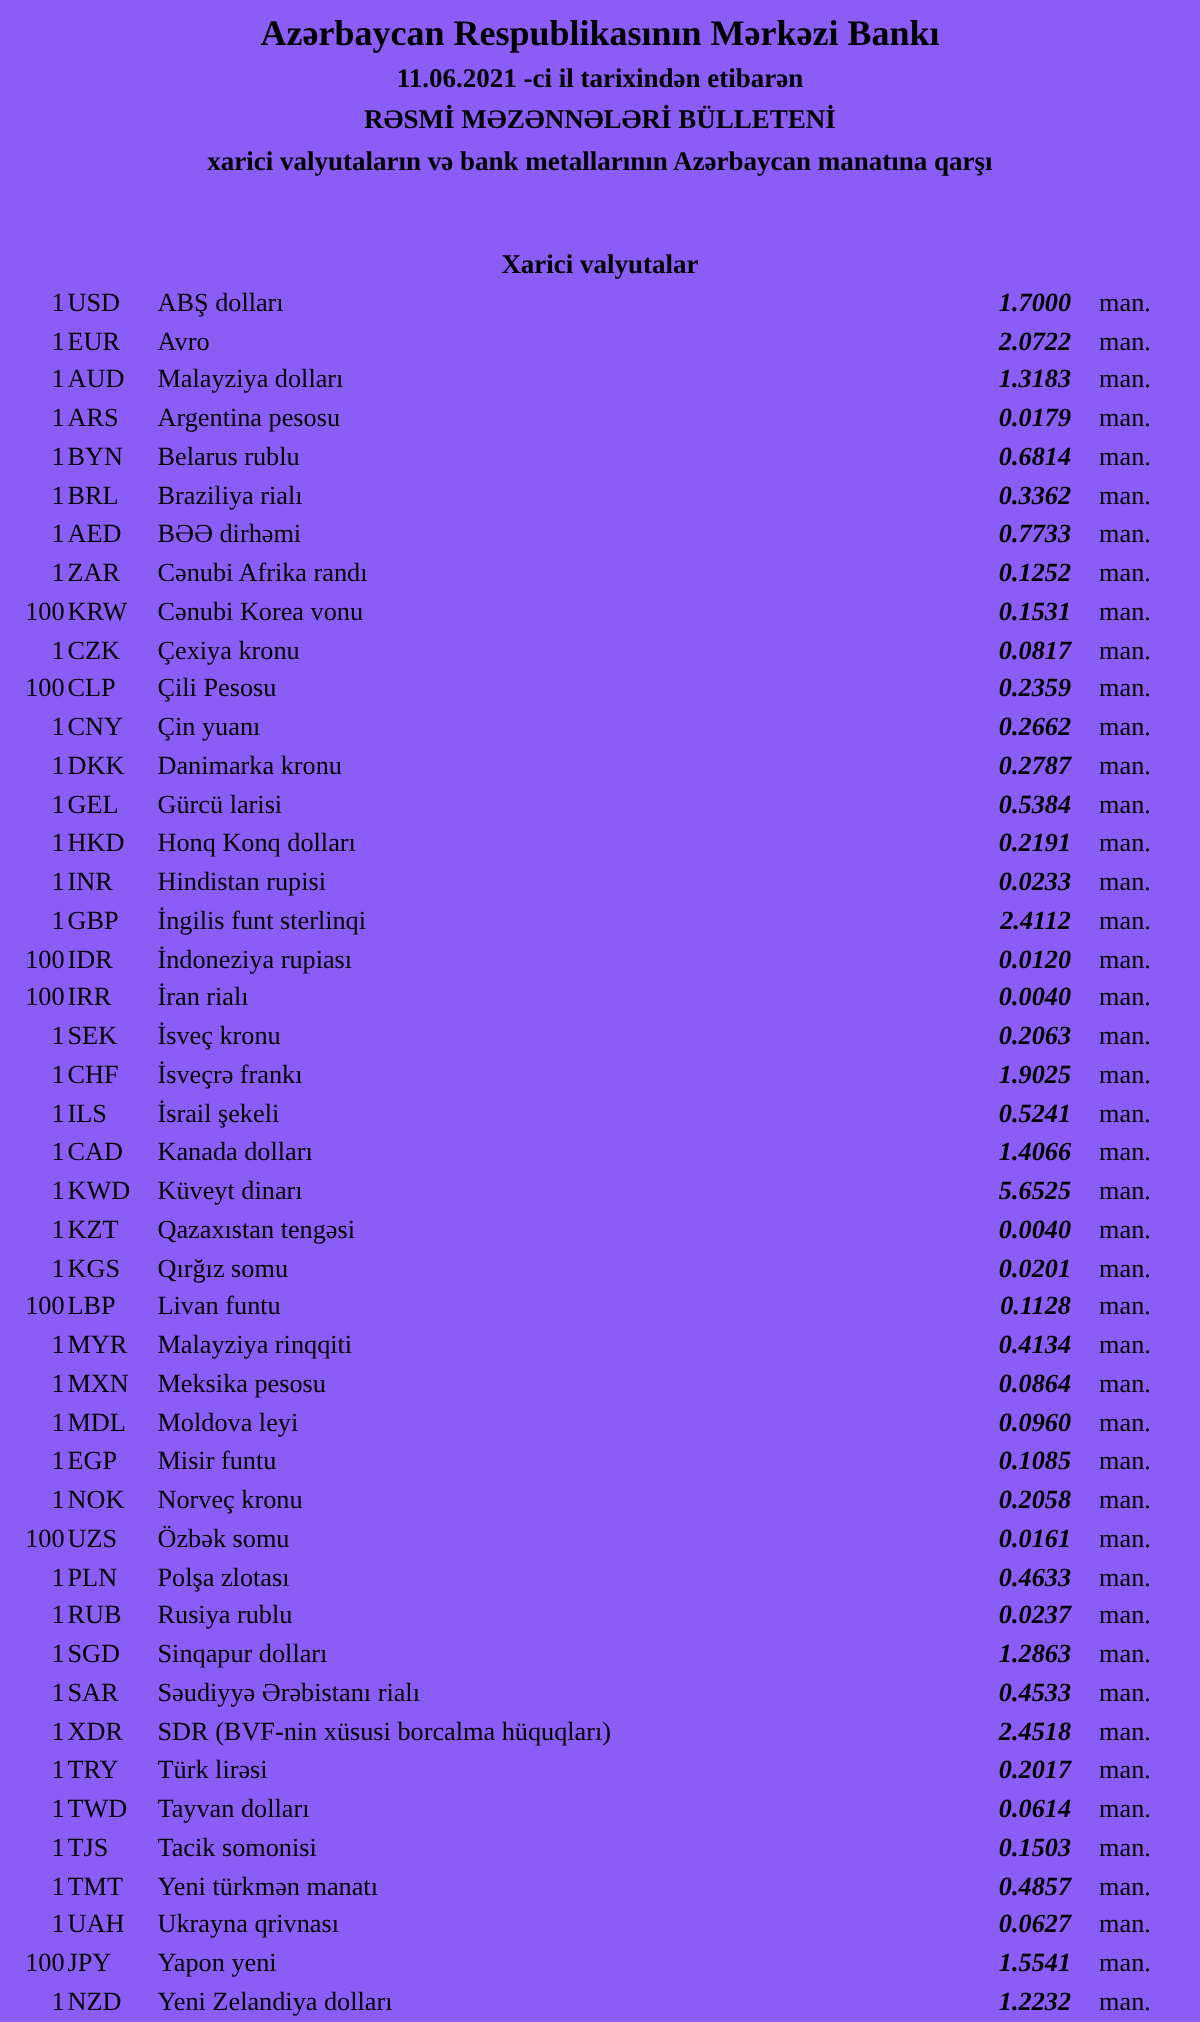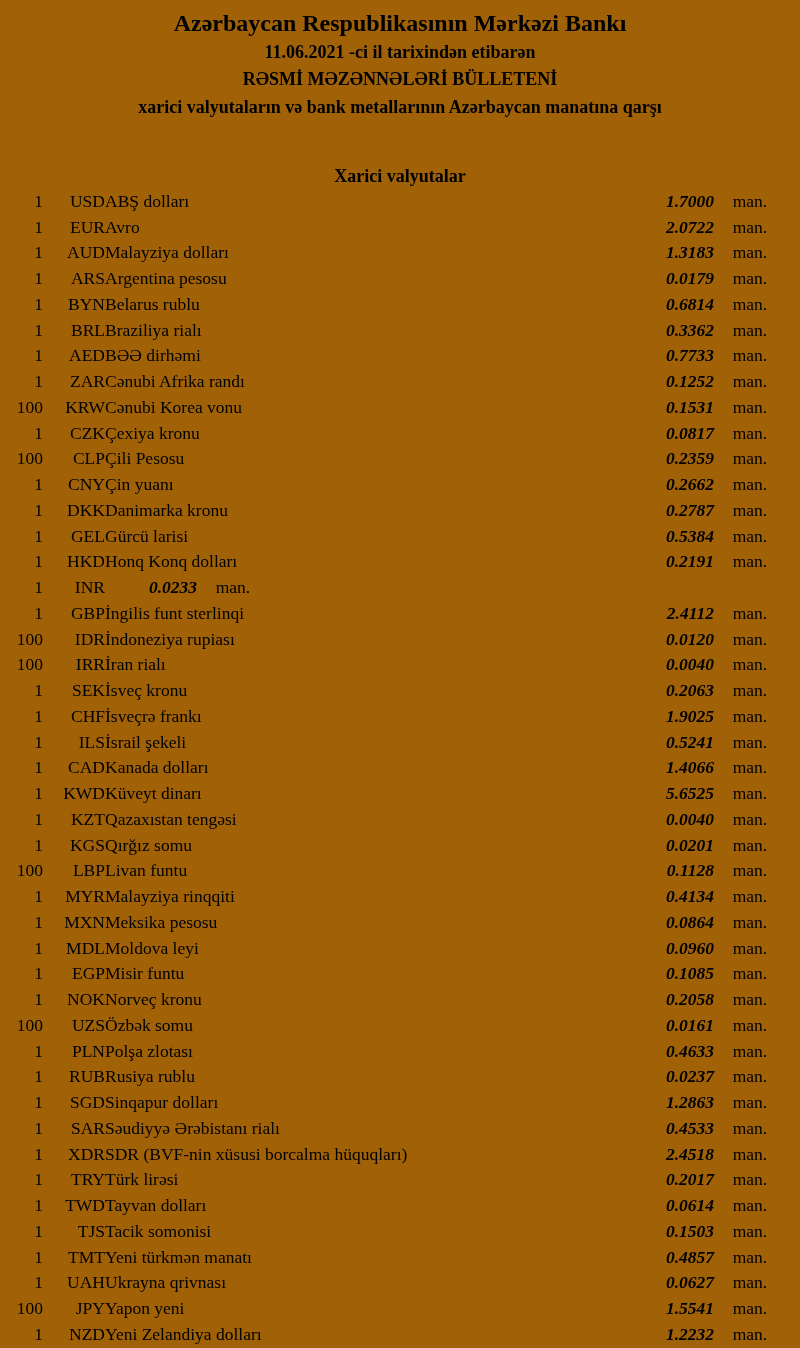--- a/index.html
+++ b/index.html
@@ -1,20 +1,20 @@
 <!DOCTYPE html>
 <html><head>
 <meta charset="utf-8">
 <style>
   html, body { margin: 0; padding: 0; background: #ffffff; }
   .page {
     width: 800px;
     height: 1348px;
     box-sizing: border-box;
-    background: #a16207;
+    background: #8b5cf6;
     color: #000000;
     font-family: "Liberation Serif", "DejaVu Serif", serif;
     overflow: hidden;
   }
   .header { text-align: center; padding-top: 7px; }
   .doc-title {
     font-size: 24px;
     font-weight: 700;
     line-height: 32px;
     margin: 0;
@@ -38,21 +38,21 @@
     display: flex;
     align-items: baseline;
     height: 25.75px;
     font-size: 17.5px;
     line-height: 25.75px;
     padding-right: 28px;
     box-sizing: border-box;
     white-space: nowrap;
   }
   .qty   { flex: none; width: 43px; text-align: right; }
-  .code  { flex: none; width: 60px; margin-left: 2px; text-align: right; }
+  .code  { flex: none; width: 60px; margin-left: 2px; text-align: left; }
   .name  { flex: 1; margin-left: 0; overflow: hidden; }
   .rate  { flex: none; width: 92px; text-align: right; font-weight: 700; font-style: italic; }
   .unit  { flex: none; width: 44px; margin-left: 14px; text-align: center; }
 </style>
 </head>
 <body>
 
 <div class="page">
   <div class="header">
     <div class="doc-title">Azərbaycan Respublikasının Mərkəzi Bankı</div>
@@ -180,20 +180,21 @@
     <span class="qty">1</span>
     <span class="code">HKD</span>
     <span class="name">Honq Konq dolları</span>
     <span class="rate">0.2191</span>
     <span class="unit">man.</span>
   </div>
 
   <div class="row">
     <span class="qty">1</span>
     <span class="code">INR</span>
+    <span class="name">Hindistan rupisi</span>
     <span class="rate">0.0233</span>
     <span class="unit">man.</span>
   </div>
 
   <div class="row">
     <span class="qty">1</span>
     <span class="code">GBP</span>
     <span class="name">İngilis funt sterlinqi</span>
     <span class="rate">2.4112</span>
     <span class="unit">man.</span>

